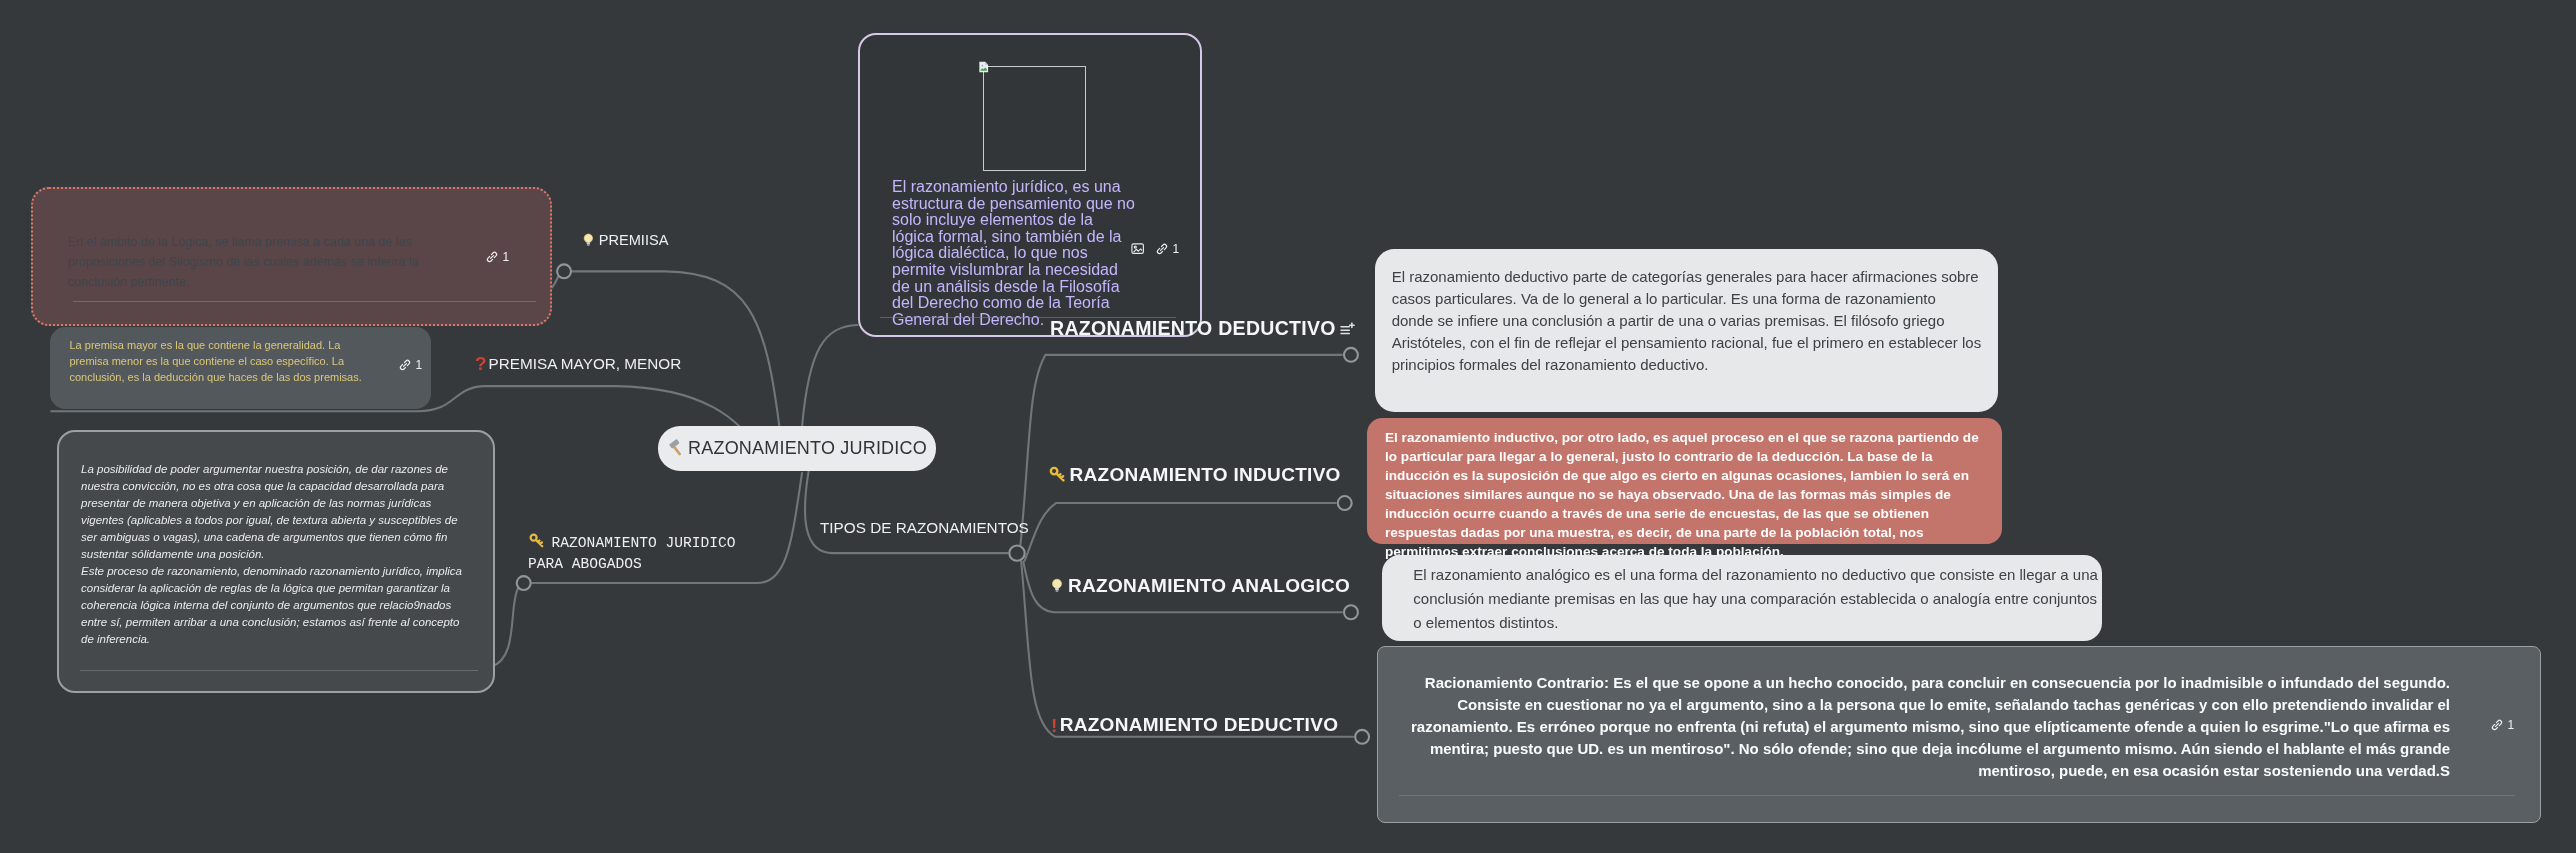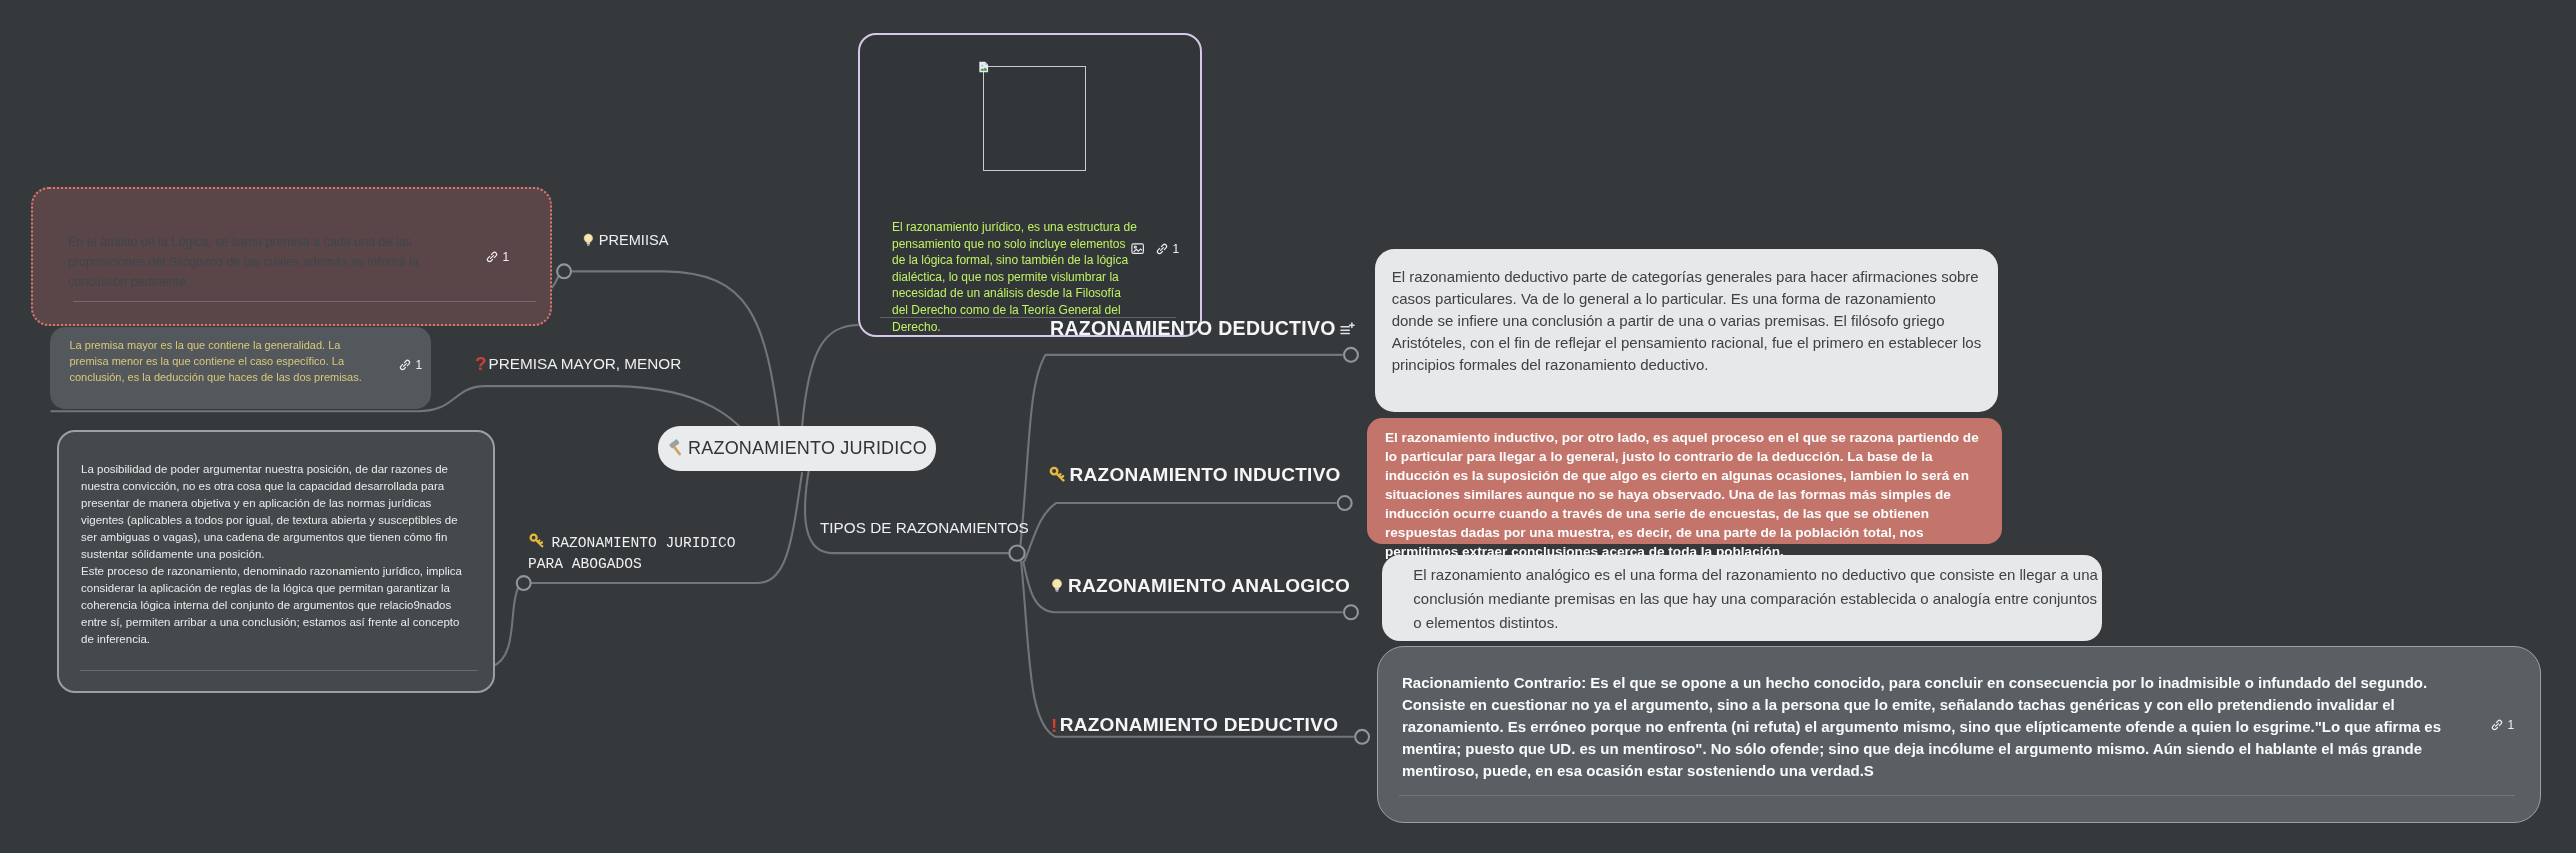--- a/index.html
+++ b/index.html
@@ -12,39 +12,39 @@
   .label.bold{font-weight:bold;color:#f4f6f7;letter-spacing:0.3px;}
   .divider{position:absolute;height:1.4px;background:#85898c;opacity:0.55;}
   .link-badge{position:absolute;display:flex;align-items:center;gap:3.5px;color:#eef0f2;font-size:12px;z-index:3;}
   .icon{display:inline-flex;flex:none;}
   
   #premisa-box{left:31px;top:187px;width:521px;height:139px;border-radius:18px;
                border:2.8px dotted #e0786a;background:#5a4649;}
   #premisa-box .txt{position:absolute;left:35px;top:43px;width:411px;font-size:12.5px;line-height:20px;color:#3d464c;}
   #premisa-mayor-box{left:50px;top:327px;width:381px;height:82px;border-radius:15.3px;background:#53585c;}
   #premisa-mayor-box .txt{position:absolute;left:19.5px;top:9.7px;width:313px;font-size:11px;line-height:16px;color:#dcc878;}
-  #abogados-box{left:57px;top:430px;width:438px;height:263px;border-radius:18px;background:#45494c;border:2.1px solid #9aa0a4;}
+  #abogados-box{left:57px;top:430px;width:438px;height:263px;border-radius:18px;background:#45494c;border:2.1px solid #9aa0a4;font-style:italic;}
   #abogados-box .txt{position:absolute;left:22px;top:29px;width:391px;font-size:11.5px;line-height:17px;color:#e9ebec;}
   
   #central-node{left:658px;top:426px;width:278px;height:45px;border-radius:22px;background:#e9ebec;z-index:4;
                 display:flex;align-items:center;justify-content:center;
                 font-size:18px;color:#2f3437;letter-spacing:0.2px;}
   
   #juridico-box{left:858px;top:33px;width:344px;height:304px;border-radius:18px;background:#323639;border:2.8px solid #d7c8e8;}
   #juridico-box .img-frame{position:absolute;left:123px;top:31px;width:101px;height:103px;border:1px solid #c6ccd0;}
   #juridico-box .broken{position:absolute;left:117px;top:25px;}
-  #juridico-box .txt{position:absolute;left:32px;top:144px;width:245px;font-size:12px;line-height:16.6px;color:#bef264;margin-top:40px;}
+  #juridico-box .txt{position:absolute;left:32px;top:144px;width:245px;font-size:16px;line-height:16.6px;color:#c4b5fd;}
   
   #deductivo-box{left:1375px;top:249px;width:623px;height:163px;border-radius:19.5px;background:#e6e8e9;}
   #deductivo-box .txt{position:absolute;left:16.7px;top:16.7px;width:590px;font-size:15px;line-height:22px;color:#3c4245;}
   #inductivo-box{left:1367px;top:418px;width:635px;height:126px;border-radius:15.3px;background:#c3756c;}
   #inductivo-box .txt{position:absolute;left:18px;top:9.7px;width:600px;font-size:13.6px;line-height:19px;font-weight:bold;color:#fdfdfd;}
   #analogico-box{left:1382px;top:555px;width:720px;height:86px;border-radius:18px;background:#e6e8e9;}
   #analogico-box .txt{position:absolute;left:15.3px;top:7.7px;width:690px;font-size:15px;line-height:24px;color:#3c4245;margin-left:16px;}
-  #contrario-box{left:1377px;top:646px;width:1164px;height:177px;border-radius:27px;background:#5a5f63;border:1.7px solid #9aa0a4;}
+  #contrario-box{left:1377px;top:646px;width:1164px;height:177px;border-radius:8px;background:#5a5f63;border:1.7px solid #9aa0a4;text-align:right;}
   #contrario-box .txt{position:absolute;left:24px;top:25px;width:1048px;font-size:15px;line-height:22px;font-weight:bold;color:#fafbfb;}
   
   #premiisa-label{left:580px;top:232px;font-size:14.6px;}
   #premisa-mayor-label{left:475px;top:354px;font-size:15.3px;}
   #abogados-label{left:528px;top:532px;font-size:14.6px;width:251px;white-space:normal;display:block;line-height:21px;font-family:Liberation Mono, monospace;}
   #abogados-label .icon{vertical-align:-2.8px;margin-right:5.6px;}
   #tipos-label{left:820px;top:519px;font-size:15.3px;}
   #deductivo-label{left:1050px;top:317px;font-size:19.5px;z-index:5;}
   #inductivo-label{left:1048px;top:464px;font-size:19px;}
   #analogico-label{left:1048px;top:575px;font-size:19px;}

